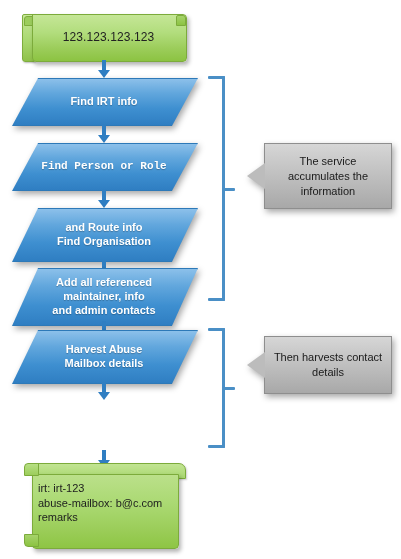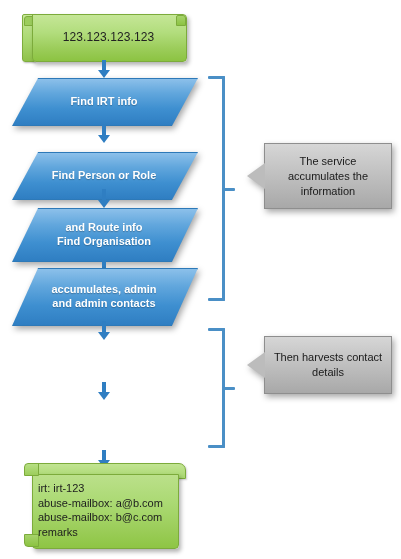--- a/index.html
+++ b/index.html
@@ -295,21 +295,21 @@
     <div class="txt">
       <span>Find IRT info</span>
     </div>
   </div>
 
   <div class="arrow" style="top:124px;height:19px;">
     <div class="stem" style="height:12px;"></div>
       <div class="head"></div>
   </div>
 
-  <div class="node pgram" style="top:152px;height:46px;">
+  <div class="node pgram" style="top:143px;height:46px;font-family:Liberation Mono, monospace;">
     <div class="shape"></div>
     <div class="txt">
       <span>Find Person or Role</span>
     </div>
   </div>
 
   <div class="arrow" style="top:189px;height:19px;">
     <div class="stem" style="height:12px;"></div>
       <div class="head"></div>
   </div>
@@ -323,30 +323,38 @@
   </div>
 
   <div class="arrow" style="top:260px;height:18px;">
     <div class="stem" style="height:11px;"></div>
       <div class="head"></div>
   </div>
 
   <div class="node pgram" style="top:268px;height:56px;">
     <div class="shape"></div>
     <div class="txt">
-      <span>accumulates, admin</span>
+      <span>Add all referenced</span>
+      <span>maintainer, info</span>
       <span>and admin contacts</span>
     </div>
   </div>
 
   <div class="arrow" style="top:321px;height:19px;">
     <div class="stem" style="height:12px;"></div>
       <div class="head"></div>
   </div>
 
+  <div class="node pgram" style="top:330px;height:52px;">
+    <div class="shape"></div>
+    <div class="txt">
+      <span>Harvest Abuse</span>
+      <span>Mailbox details</span>
+    </div>
+  </div>
 
   <div class="arrow" style="top:382px;height:18px;">
     <div class="stem" style="height:11px;"></div>
       <div class="head"></div>
   </div>
 
 
   <div class="arrow" style="top:450px;height:18px;">
     <div class="stem" style="height:11px;"></div>
       <div class="head"></div>
@@ -354,21 +362,20 @@
 
   <div class="node scroll-v">
     <div class="top-strip"></div>
     <div class="body"></div>
     <div class="curl-strip">
       <div class="curl-tl"></div>
       <div class="curl-bl"></div>
     </div>
     <div class="lines">
       <div class="ln">irt: irt-123</div>
-      <div class="ln">abuse-mailbox: a@b.com</div>
       <div class="ln">abuse-mailbox: b@c.com</div>
       <div class="ln underline">remarks</div>
     </div>
   </div>
 
   <div class="bracket" style="top:76px;height:225px;">
     <div class="vline"></div>
     <div class="arm top"></div>
     <div class="arm bot"></div>
     <div class="arm mid"></div>

